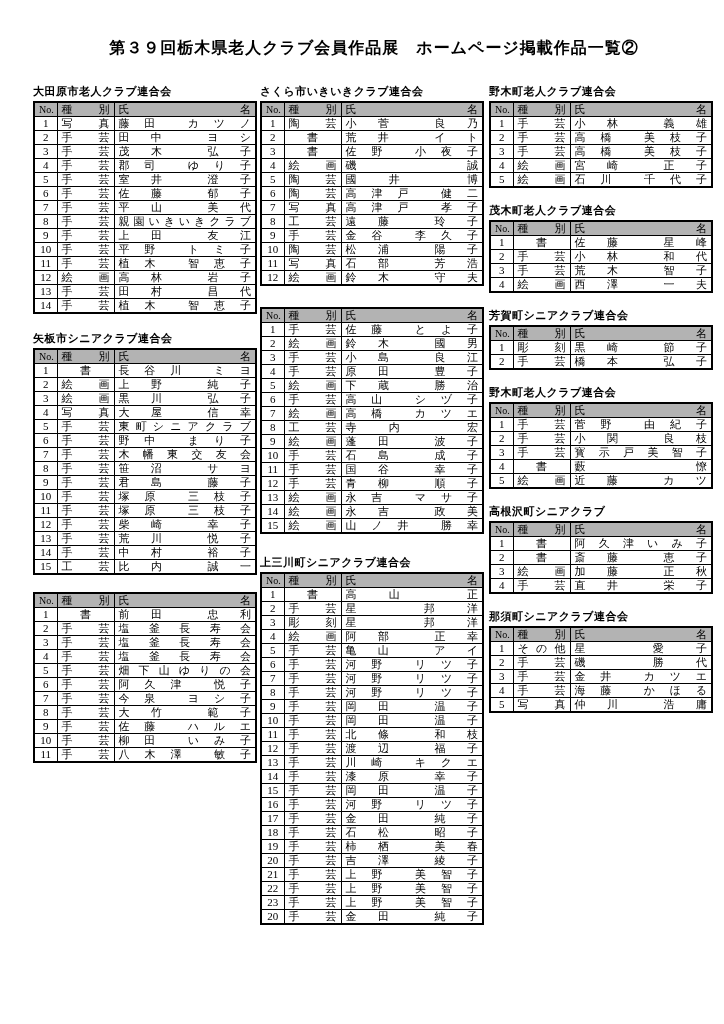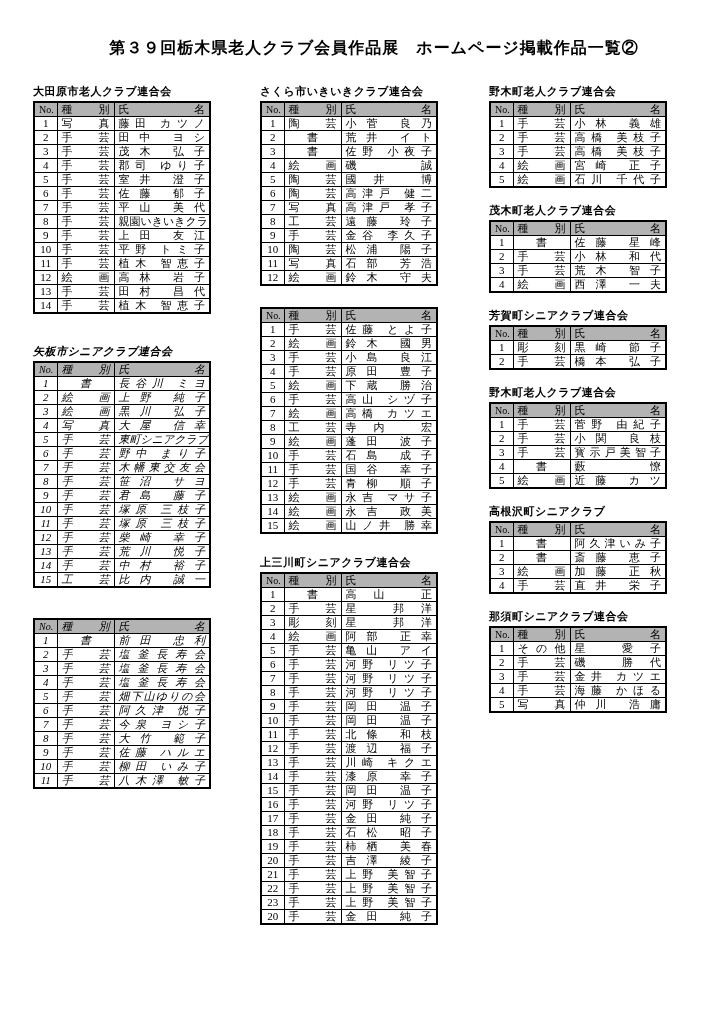--- a/index.html
+++ b/index.html
@@ -29,37 +29,37 @@
     color: #000;
   }
   .column {
     position: absolute;
     top: 84px;
     width: 199px;
   }
   .col1 { left: 33px; }
   .col2 { left: 260px; }
   .col3 { left: 489px; }
-  .col1 .group + .group { margin-top: 30px; font-style: italic; }
+  .col1 .group + .group { margin-top: 17px; }
   .col2 .group + .group { margin-top: 21px; }
   .col3 .group + .group { margin-top: 15px; }
   .group-title {
     font-family: "Liberation Sans", sans-serif;
     font-weight: bold;
     font-size: 11px;
     line-height: 15px;
     letter-spacing: 0.5px;
     color: #000;
     margin-bottom: 2px;
     white-space: nowrap;
   }
   table.club-table {
     border-collapse: collapse;
     table-layout: fixed;
-    width: 178px;
+    width: 224px;
     border: 2px solid var(--border-color, #000);
     font-family: "Liberation Serif", serif;
     font-size: 11px;
     color: #000;
   }
   table.club-table th,
   table.club-table td {
     border: 1px solid var(--border-color, #000);
     height: 13px;
     line-height: 13px;

